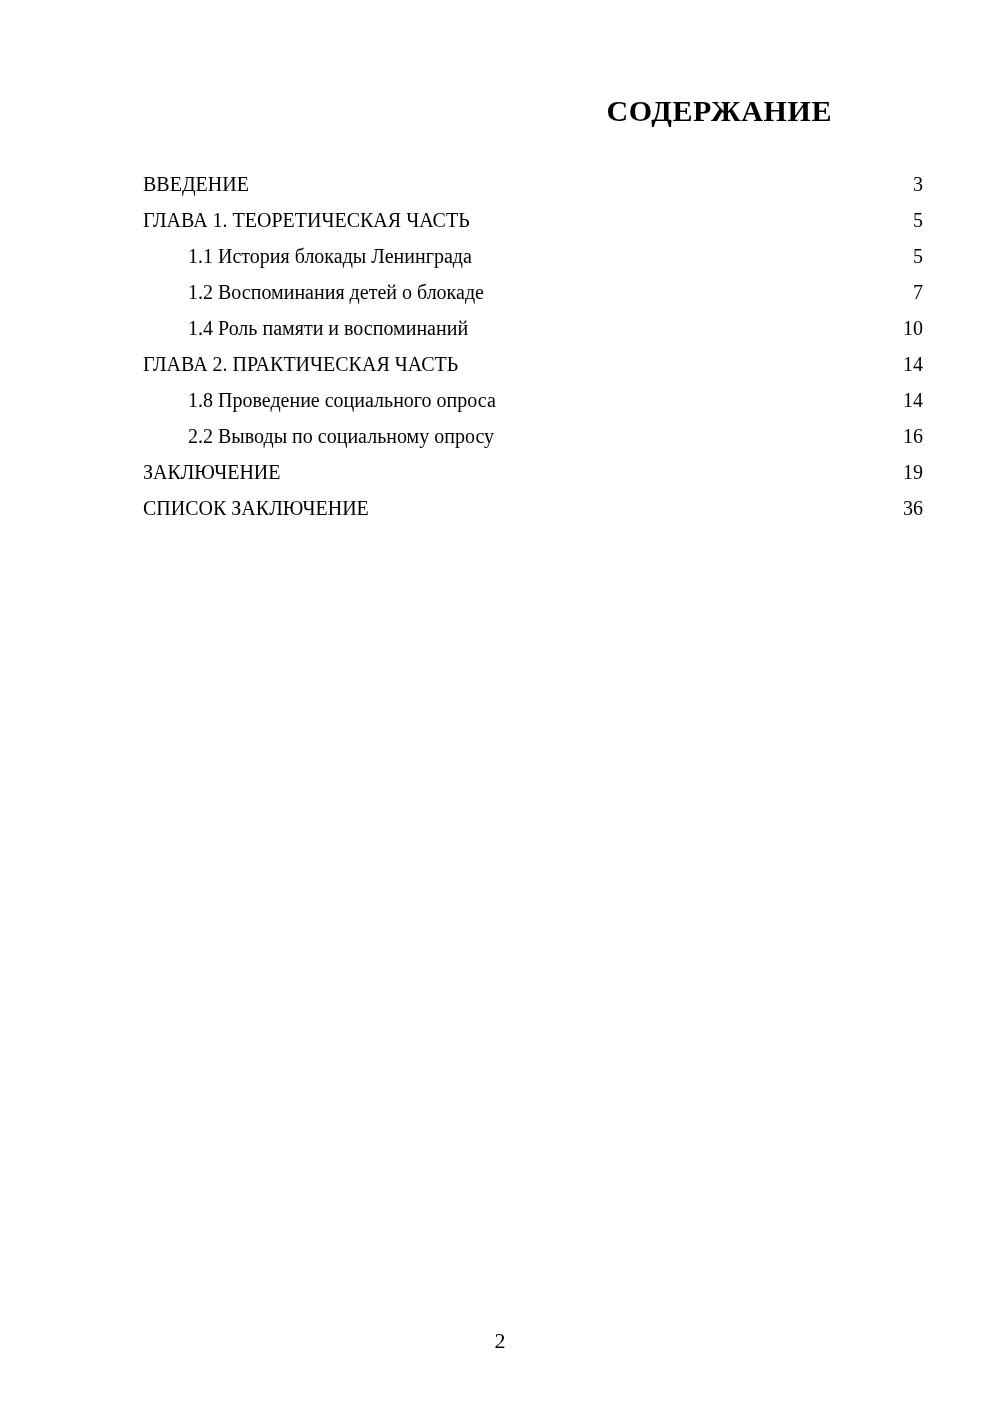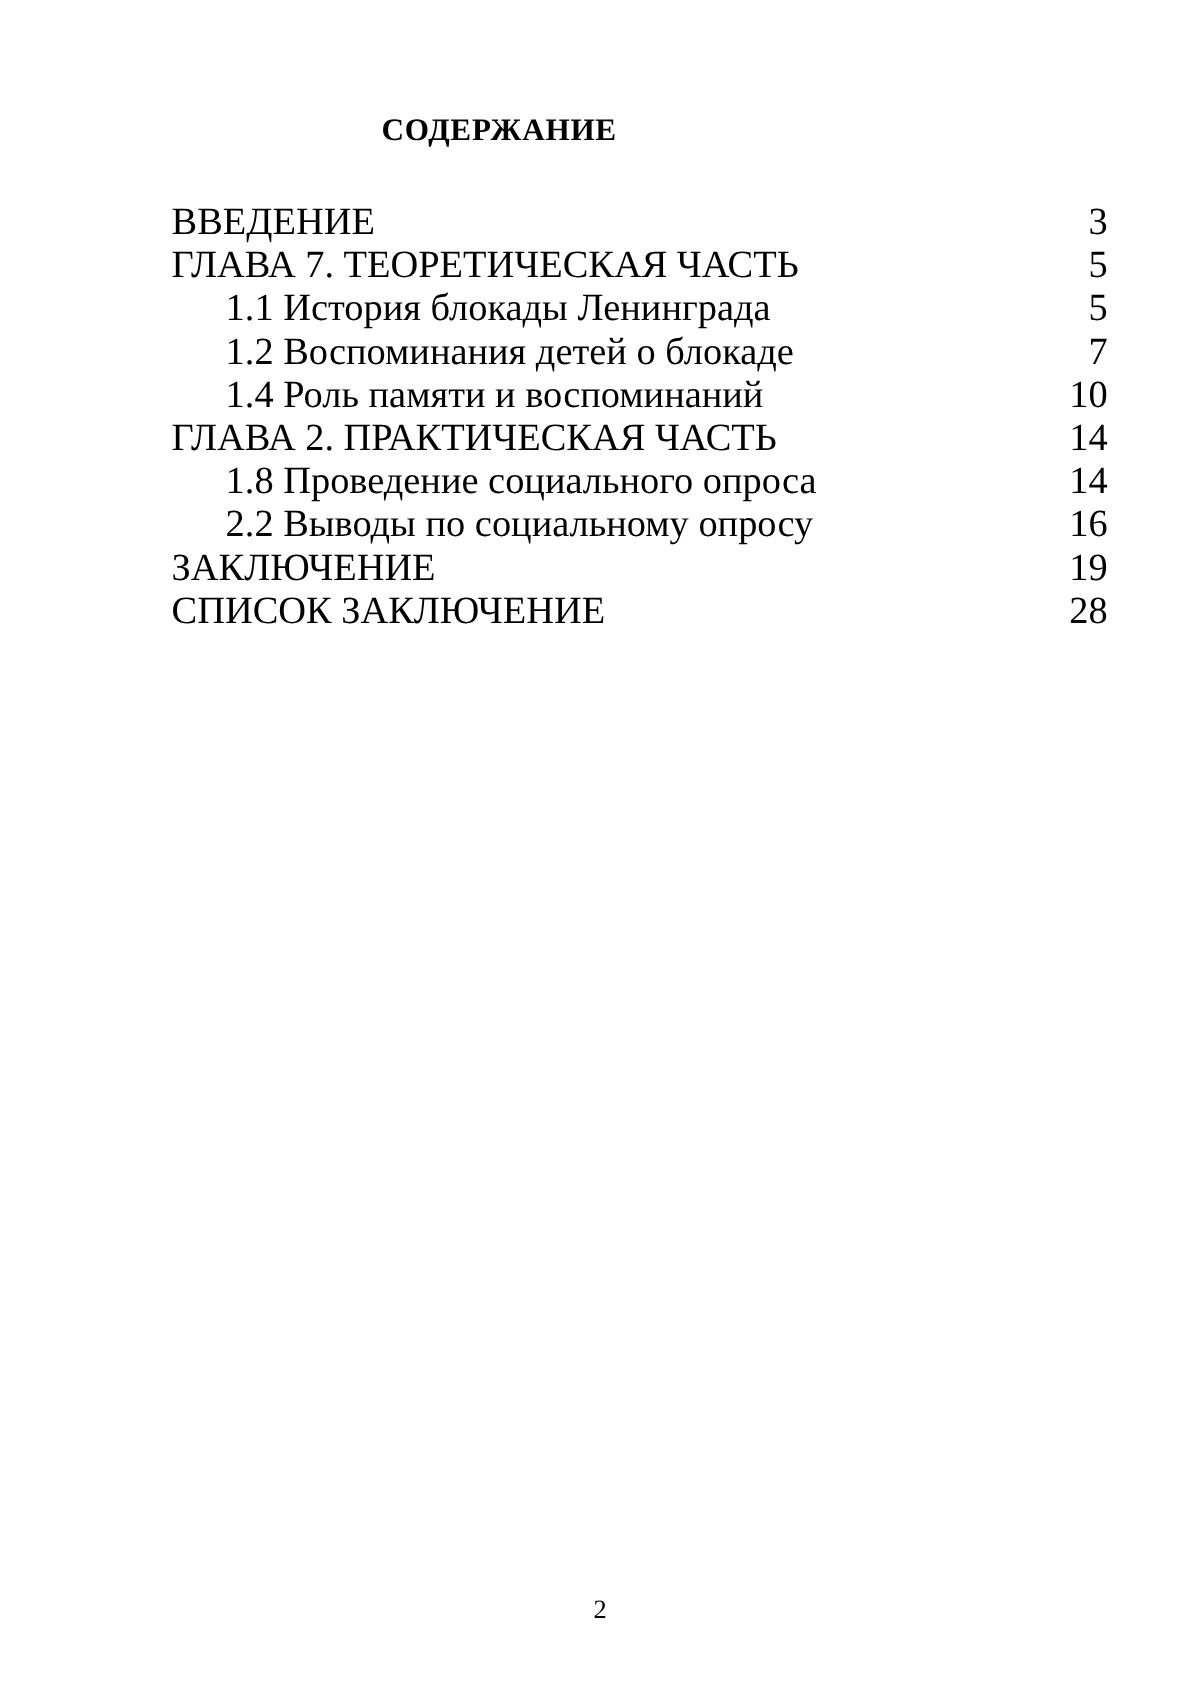--- a/index.html
+++ b/index.html
@@ -22,37 +22,37 @@
     width: 1000px;
     height: 1414px;
     box-sizing: border-box;
     padding: 0;
   }
   .doc-title {
     position: absolute;
     top: 94px;
     left: 0;
     width: 832px;
-    text-align: center;
+    text-align: right;
     font-family: "Liberation Serif", serif;
     font-weight: bold;
-    font-size: 26px;
+    font-size: 30px;
     letter-spacing: 0.6px;
   }
   .toc {
     position: absolute;
     top: 166px;
     left: 143px;
     width: 780px;
   }
   .toc-row {
     display: flex;
     align-items: baseline;
     justify-content: space-between;
-    font-size: 32px;
+    font-size: 20px;
     line-height: 36px;
     white-space: nowrap;
   }
   .toc-row .label {
     flex: 0 1 auto;
   }
   .toc-row .page-num {
     flex: 0 0 auto;
     text-align: right;
     min-width: 28px;
@@ -80,21 +80,21 @@
   <div class="doc-title">СОДЕРЖАНИЕ</div>
 
   <div class="toc">
 
     <div class="toc-row level-1">
       <span class="label">ВВЕДЕНИЕ</span>
       <span class="page-num">3</span>
     </div>
 
     <div class="toc-row level-1">
-      <span class="label">ГЛАВА 7. ТЕОРЕТИЧЕСКАЯ ЧАСТЬ</span>
+      <span class="label">ГЛАВА 1. ТЕОРЕТИЧЕСКАЯ ЧАСТЬ</span>
       <span class="page-num">5</span>
     </div>
 
     <div class="toc-row level-2">
       <span class="label">1.1 История блокады Ленинграда</span>
       <span class="page-num">5</span>
     </div>
 
     <div class="toc-row level-2">
       <span class="label">1.2 Воспоминания детей о блокаде</span>
@@ -122,20 +122,20 @@
       <span class="page-num">16</span>
     </div>
 
     <div class="toc-row level-1">
       <span class="label">ЗАКЛЮЧЕНИЕ</span>
       <span class="page-num">19</span>
     </div>
 
     <div class="toc-row level-1">
       <span class="label">СПИСОК ЗАКЛЮЧЕНИЕ</span>
-      <span class="page-num">28</span>
+      <span class="page-num">36</span>
     </div>
 
   </div>
 
   <div class="footer-page">2</div>
 
 </div>
 
 </body></html>

